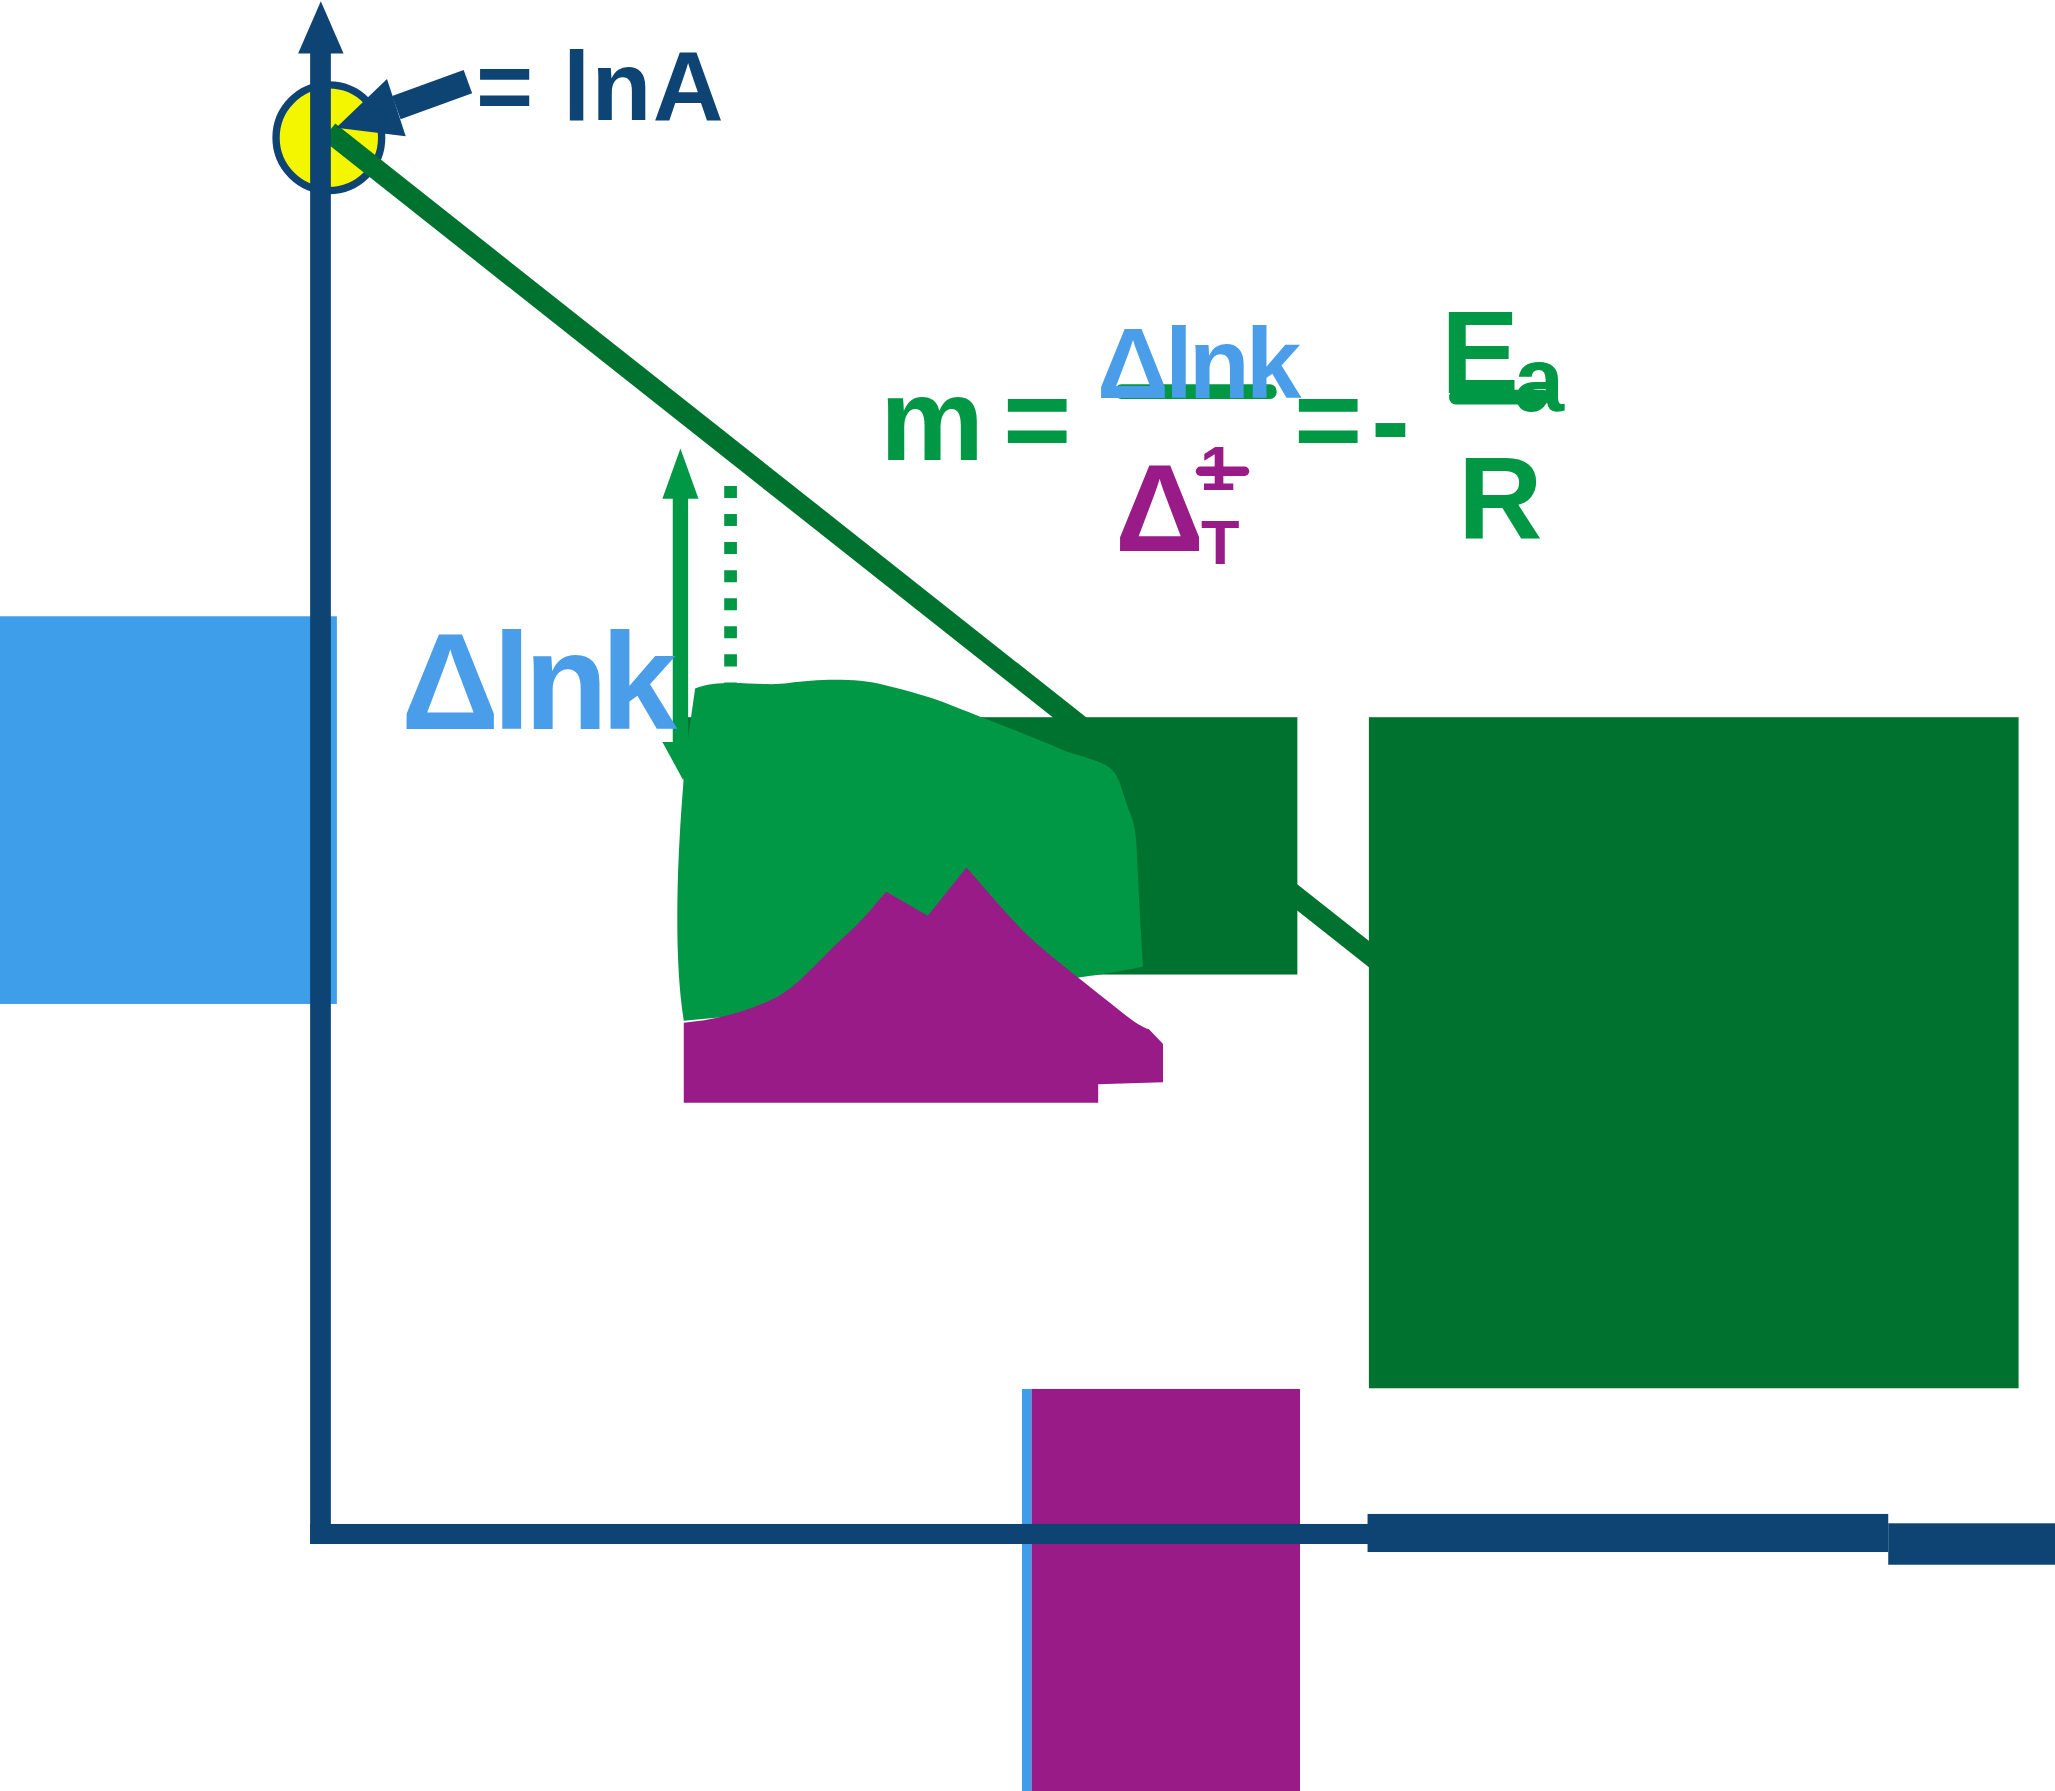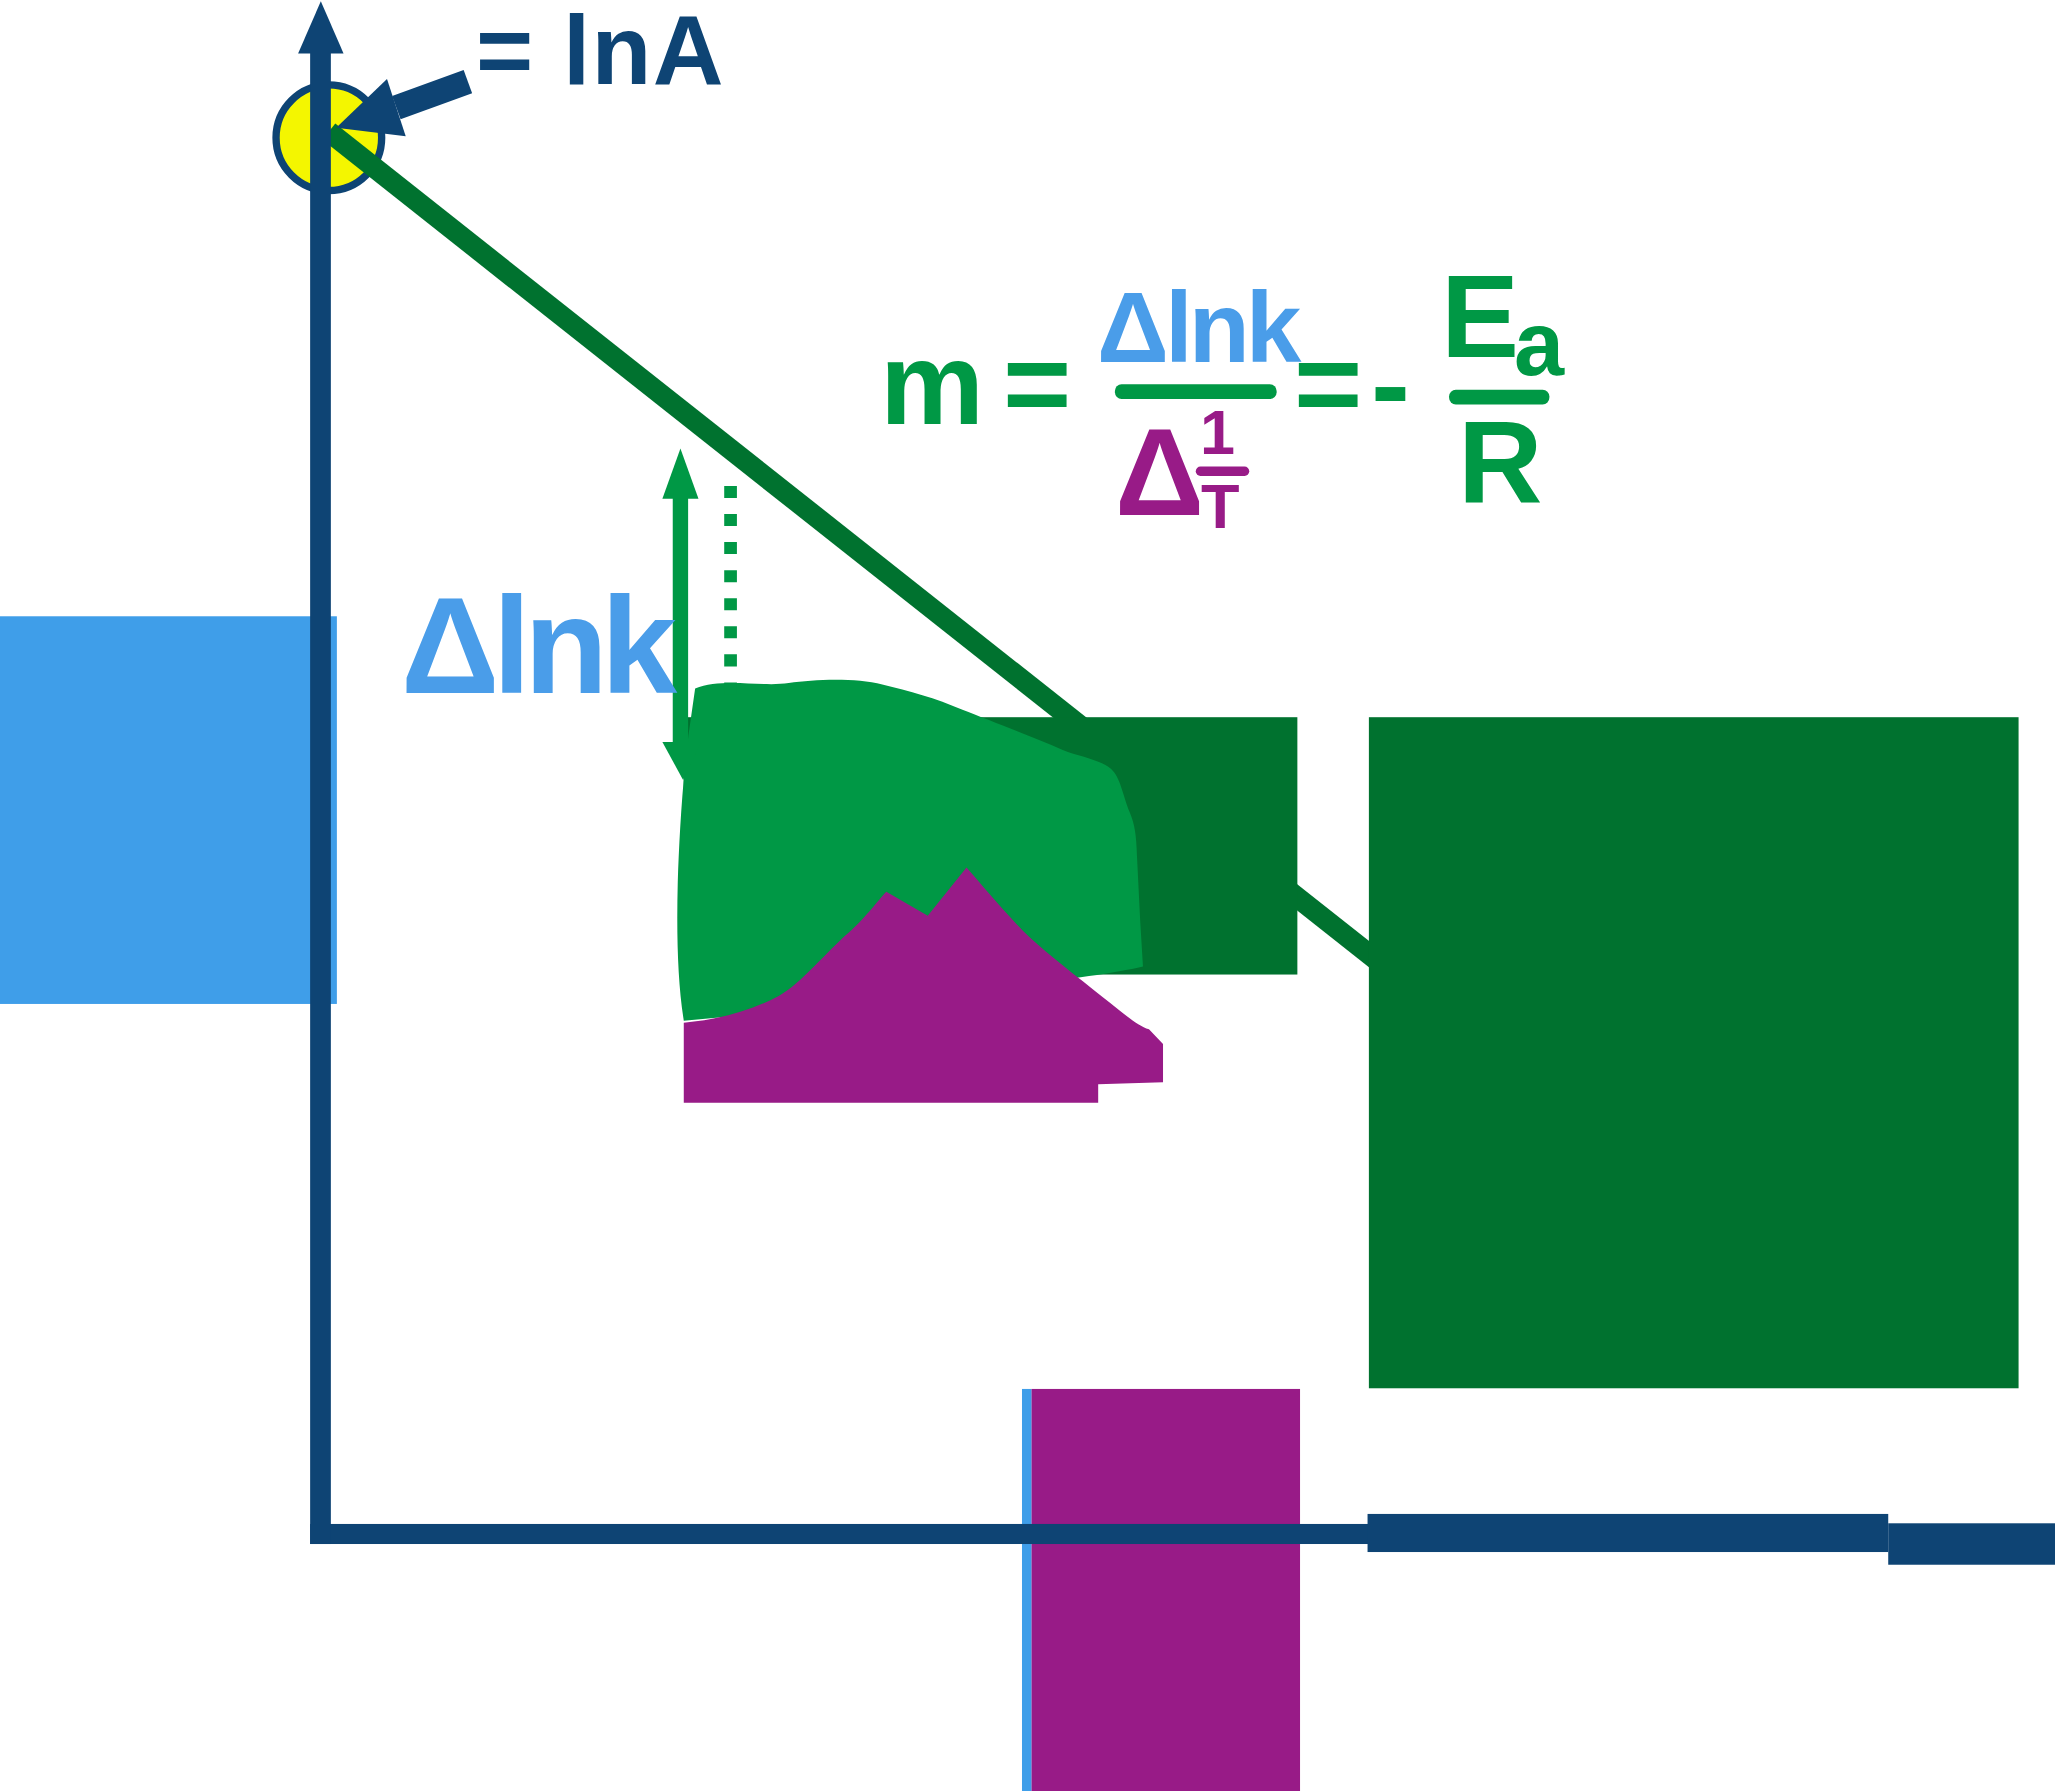--- a/index.html
+++ b/index.html
@@ -11,20 +11,21 @@
     overflow: hidden;
     font-family: "Liberation Sans", sans-serif;
   }
   #diagram-svg { position: absolute; left: 0; top: 0; }
   .txt {
     position: absolute;
     font-weight: bold;
     line-height: 1;
     white-space: nowrap;
     user-select: none;
+    margin-top: 36px;
   }
   .c-axisblue { color: #0e4474; }
   .c-bluetext { color: #4a9de9; }
   .c-green    { color: #009845; }
   .c-purple   { color: #981b87; }
 
   .lna-label    { left: 476px;  top: 1.3px;    font-size: 98px; letter-spacing: 1.3px; }
   .dlnk-label   { left: 401px;  top: 577px;  font-size: 137px; letter-spacing: -6.7px; }
 
   .f-m     { left: 880px; top: 325px; font-size: 117px; }

